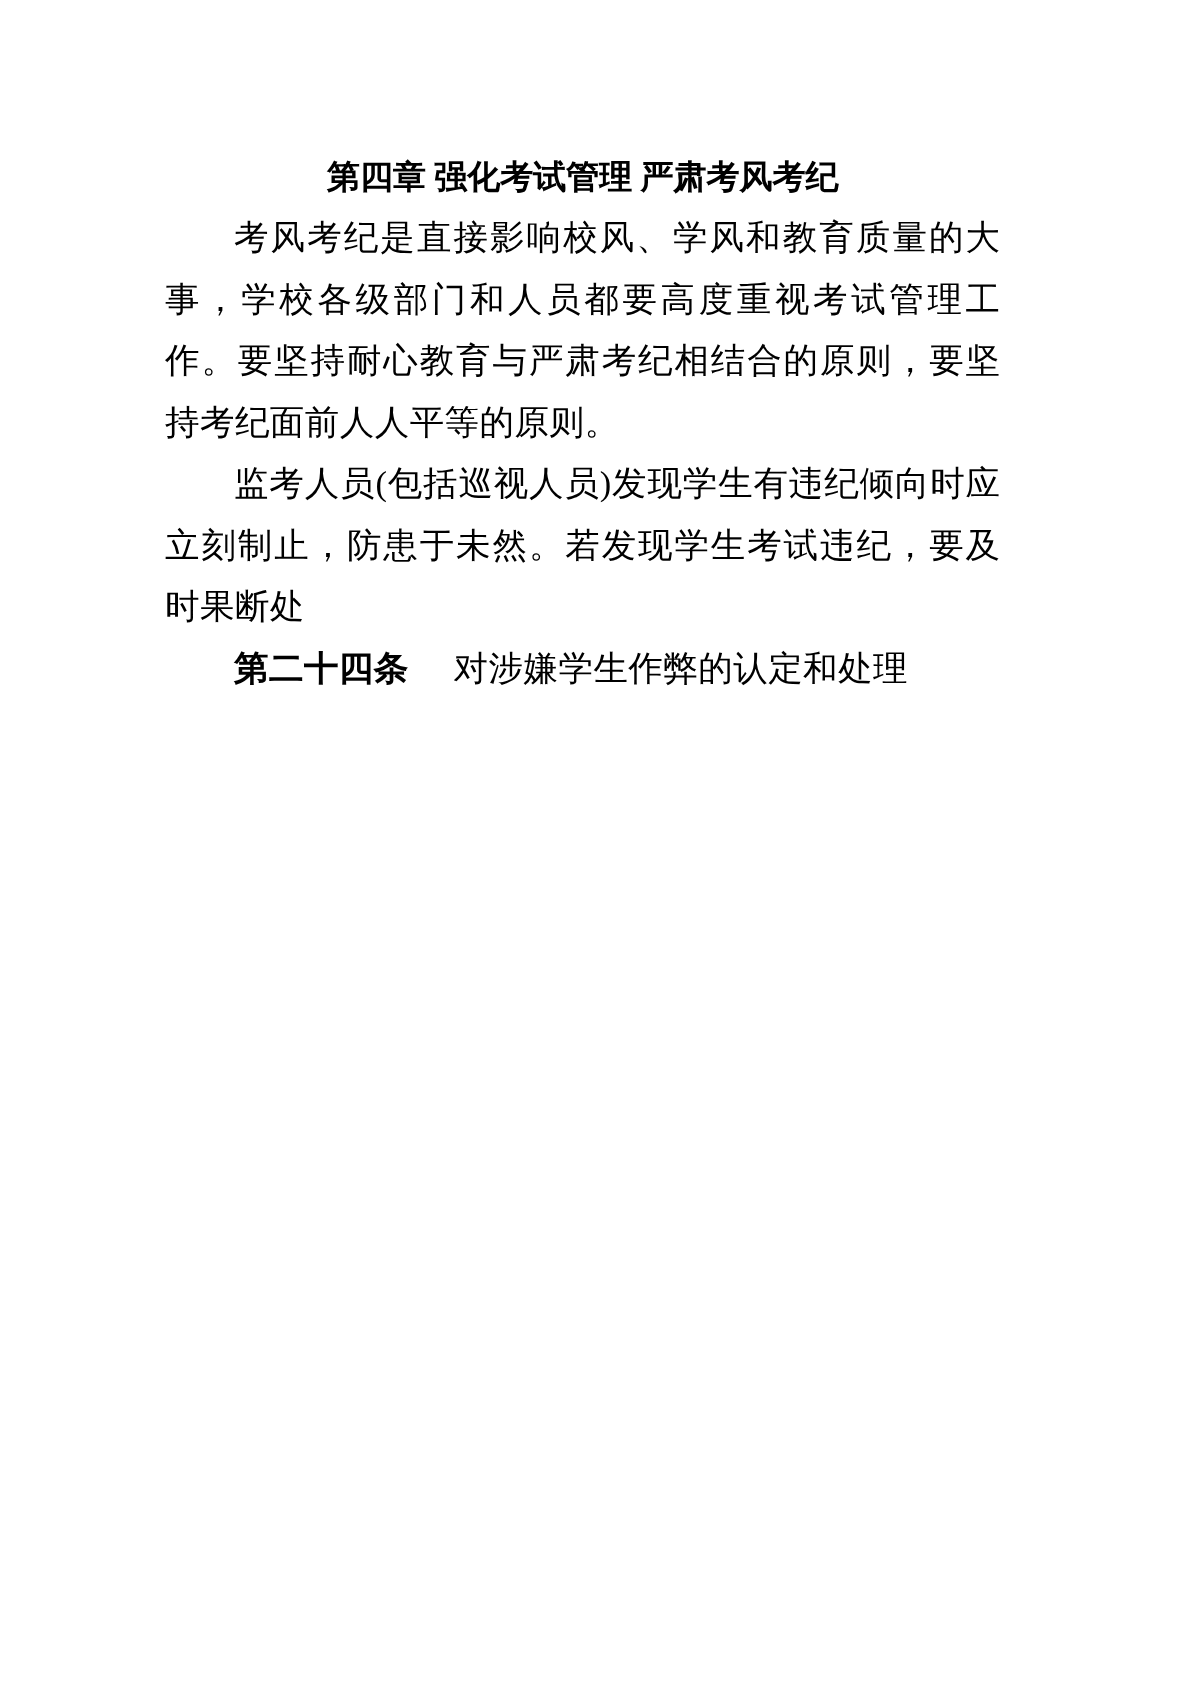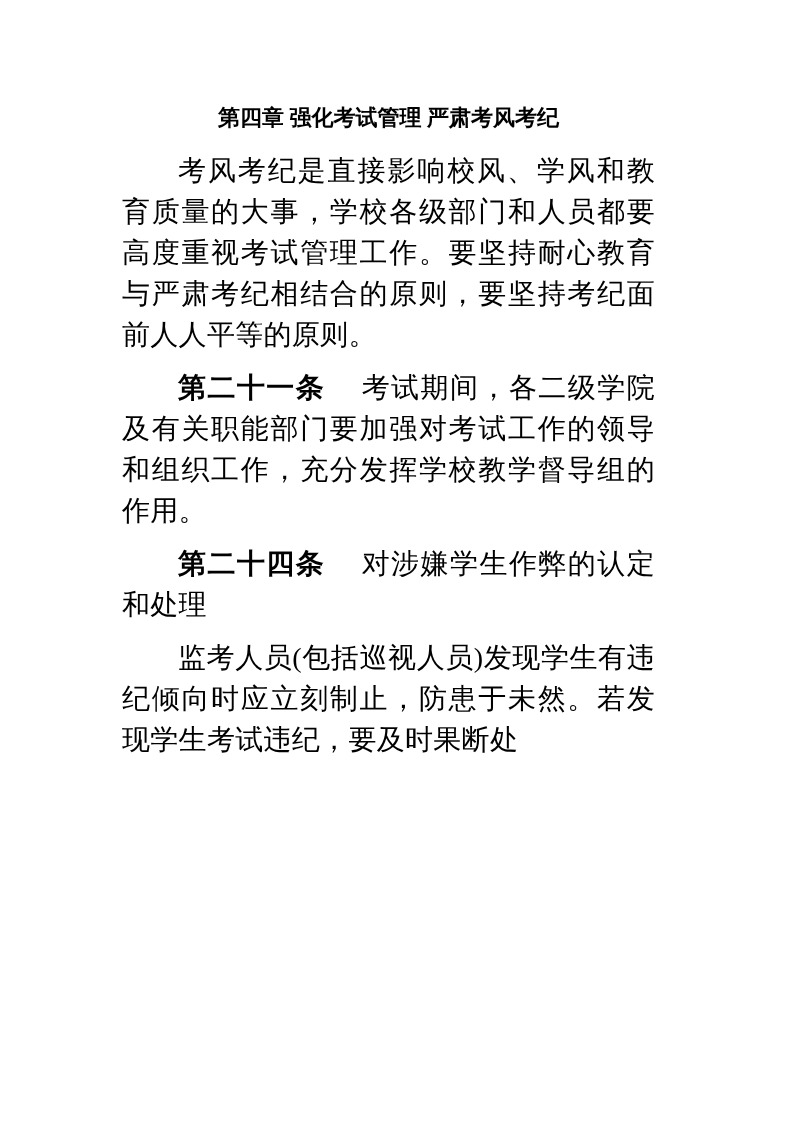--- a/index.html
+++ b/index.html
@@ -20,22 +20,22 @@
   }
   .chapter-title {
     margin: 0;
     font-size: 22px;
     font-weight: bold;
     line-height: 41px;
     text-align: center;
     white-space: nowrap;
   }
   p.body-para {
-    margin: 12px;
-    font-size: 28px;
+    margin: 0;
+    font-size: 23px;
     font-weight: normal;
     line-height: 41px;
     text-align: justify;
     text-indent: 2em;
     letter-spacing: 0.3px;
   }
   p.body-para .lead {
     font-weight: bold;
     margin-right: 1.3em;
   }
@@ -48,27 +48,24 @@
 <body>
 
 <div class="page">
 
   <h1 class="chapter-title">第四章 强化考试管理 严肃考风考纪</h1>
 
   <p class="body-para">
     <span>考风考纪是直接影响校风、学风和教育质量的大事，学校各级部门和人员都要高度重视考试管理工作。要坚持耐心教育与严肃考纪相结合的原则，要坚持考纪面前人人平等的原则。</span>
   </p>
 
-  <p class="body-para">
-    <span class="lead">第二十一条</span><span>考试期间，各二级学院及有关职能部门要加强对考试工作的领导和组织工作，充分发挥学校教学督导组的作用。</span>
-  </p>
 
 
+
+  <p class="body-para">
+    <span>监考人员(包括巡视人员)发现学生有违纪倾向时应立刻制止，防患于未然。若发现学生考试违纪，要及时果断处</span>
+  </p>
 
   <p class="body-para">
     <span class="lead">第二十四条</span><span>对涉嫌学生作弊的认定和处理</span>
   </p>
 
-  <p class="body-para">
-    <span>监考人员(包括巡视人员)发现学生有违纪倾向时应立刻制止，防患于未然。若发现学生考试违纪，要及时果断处</span>
-  </p>
-
 </div>
 
 </body></html>

